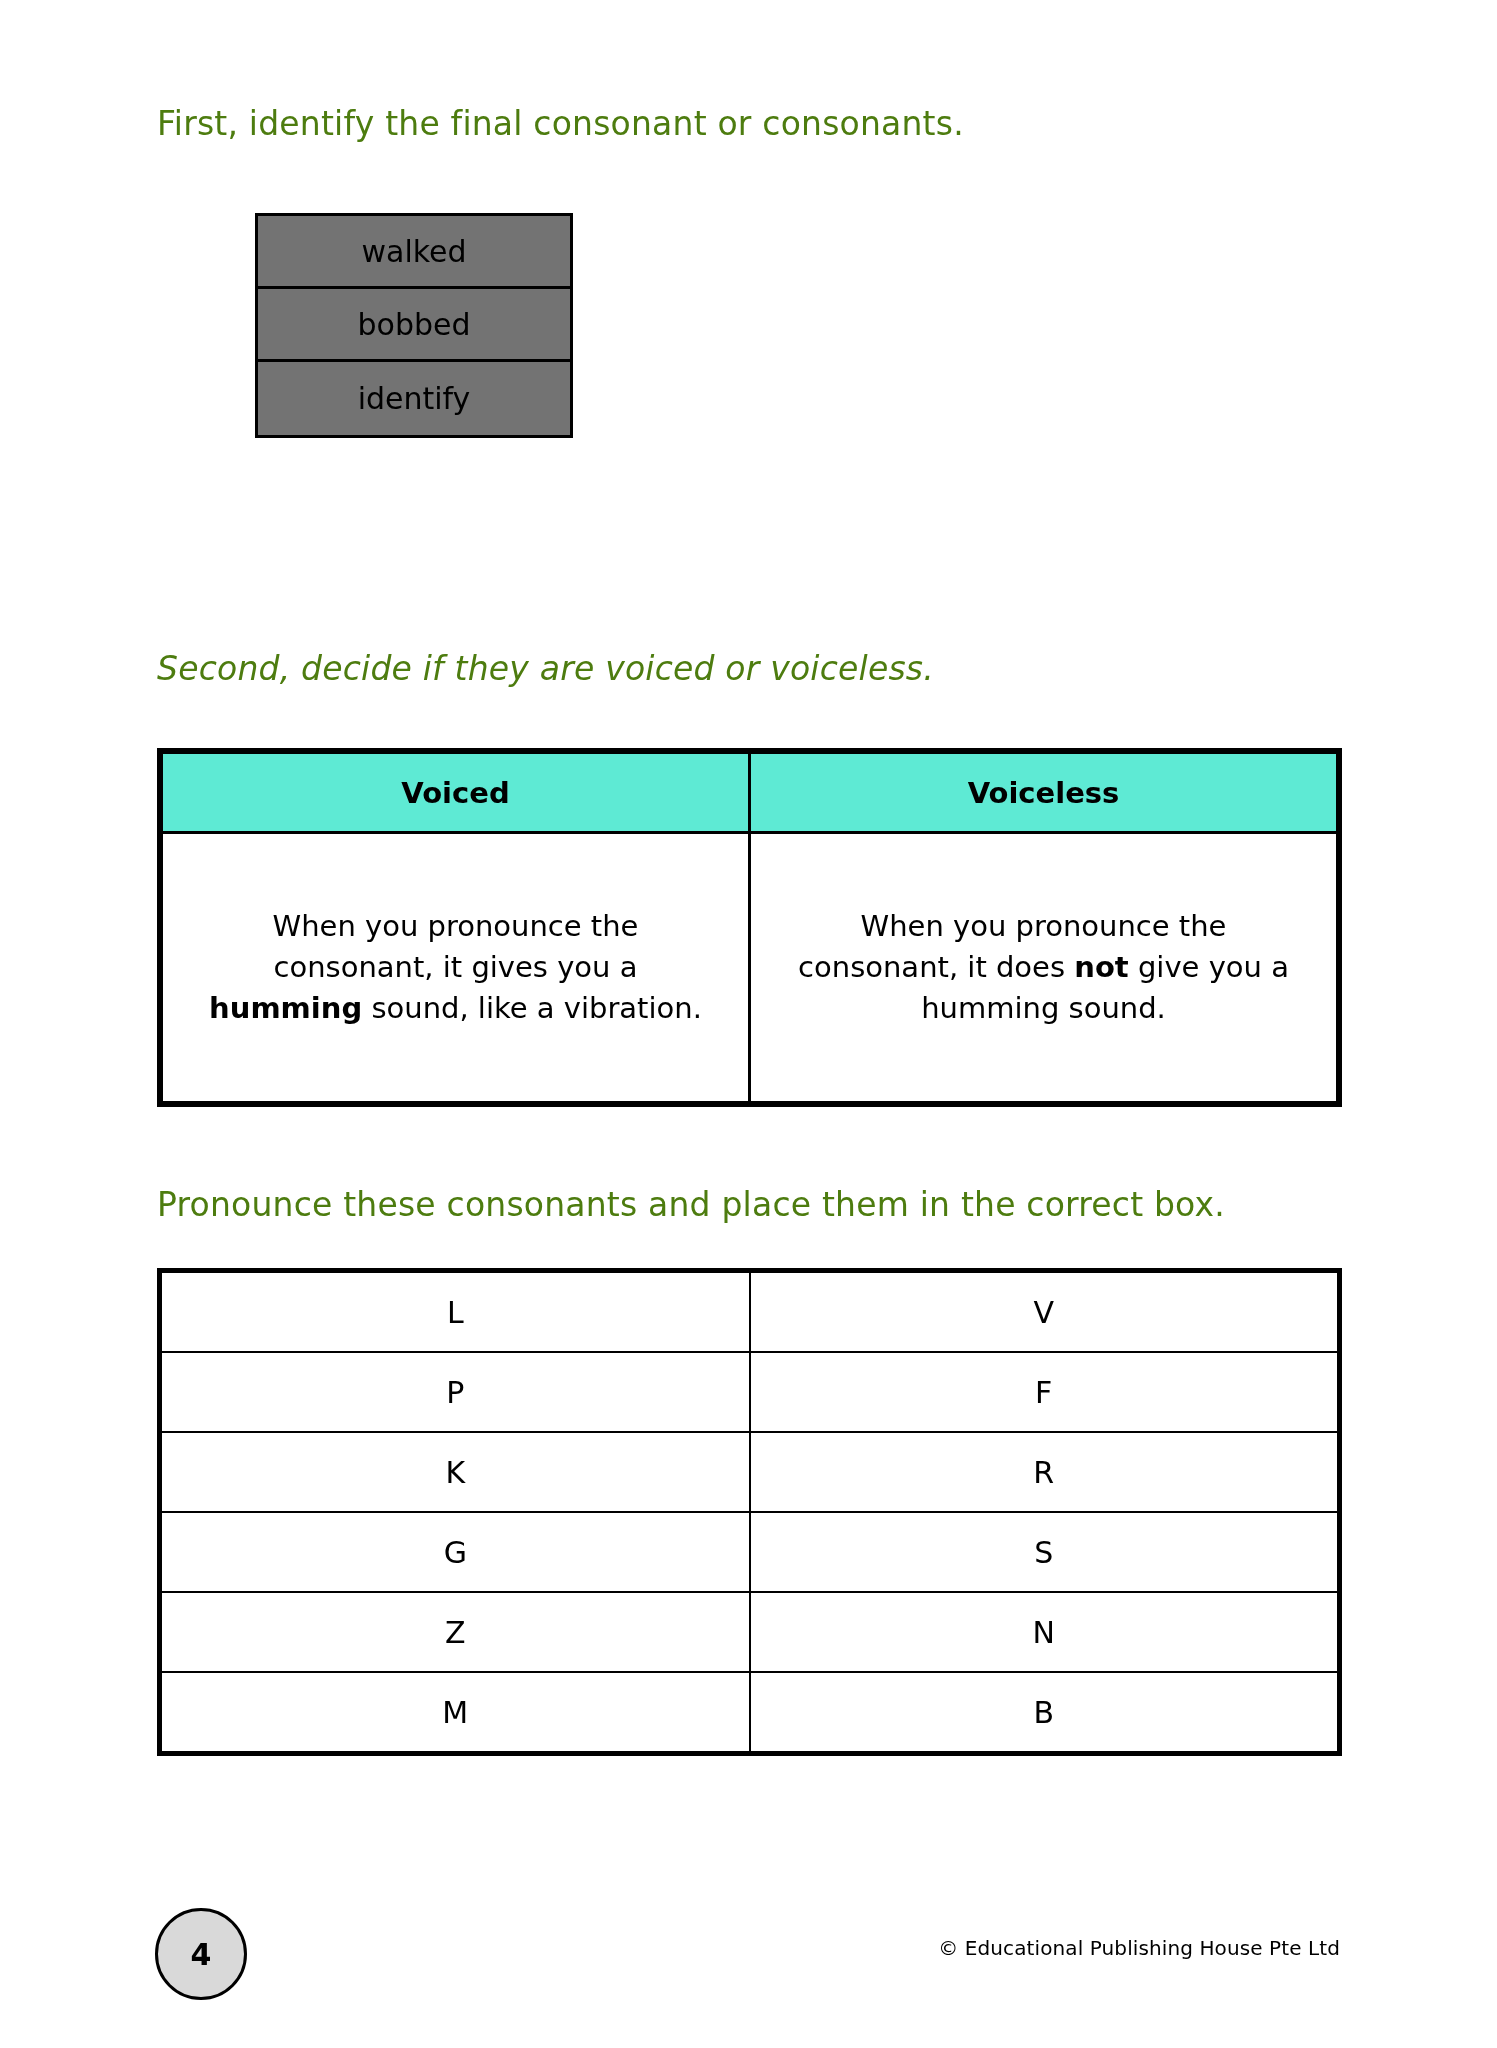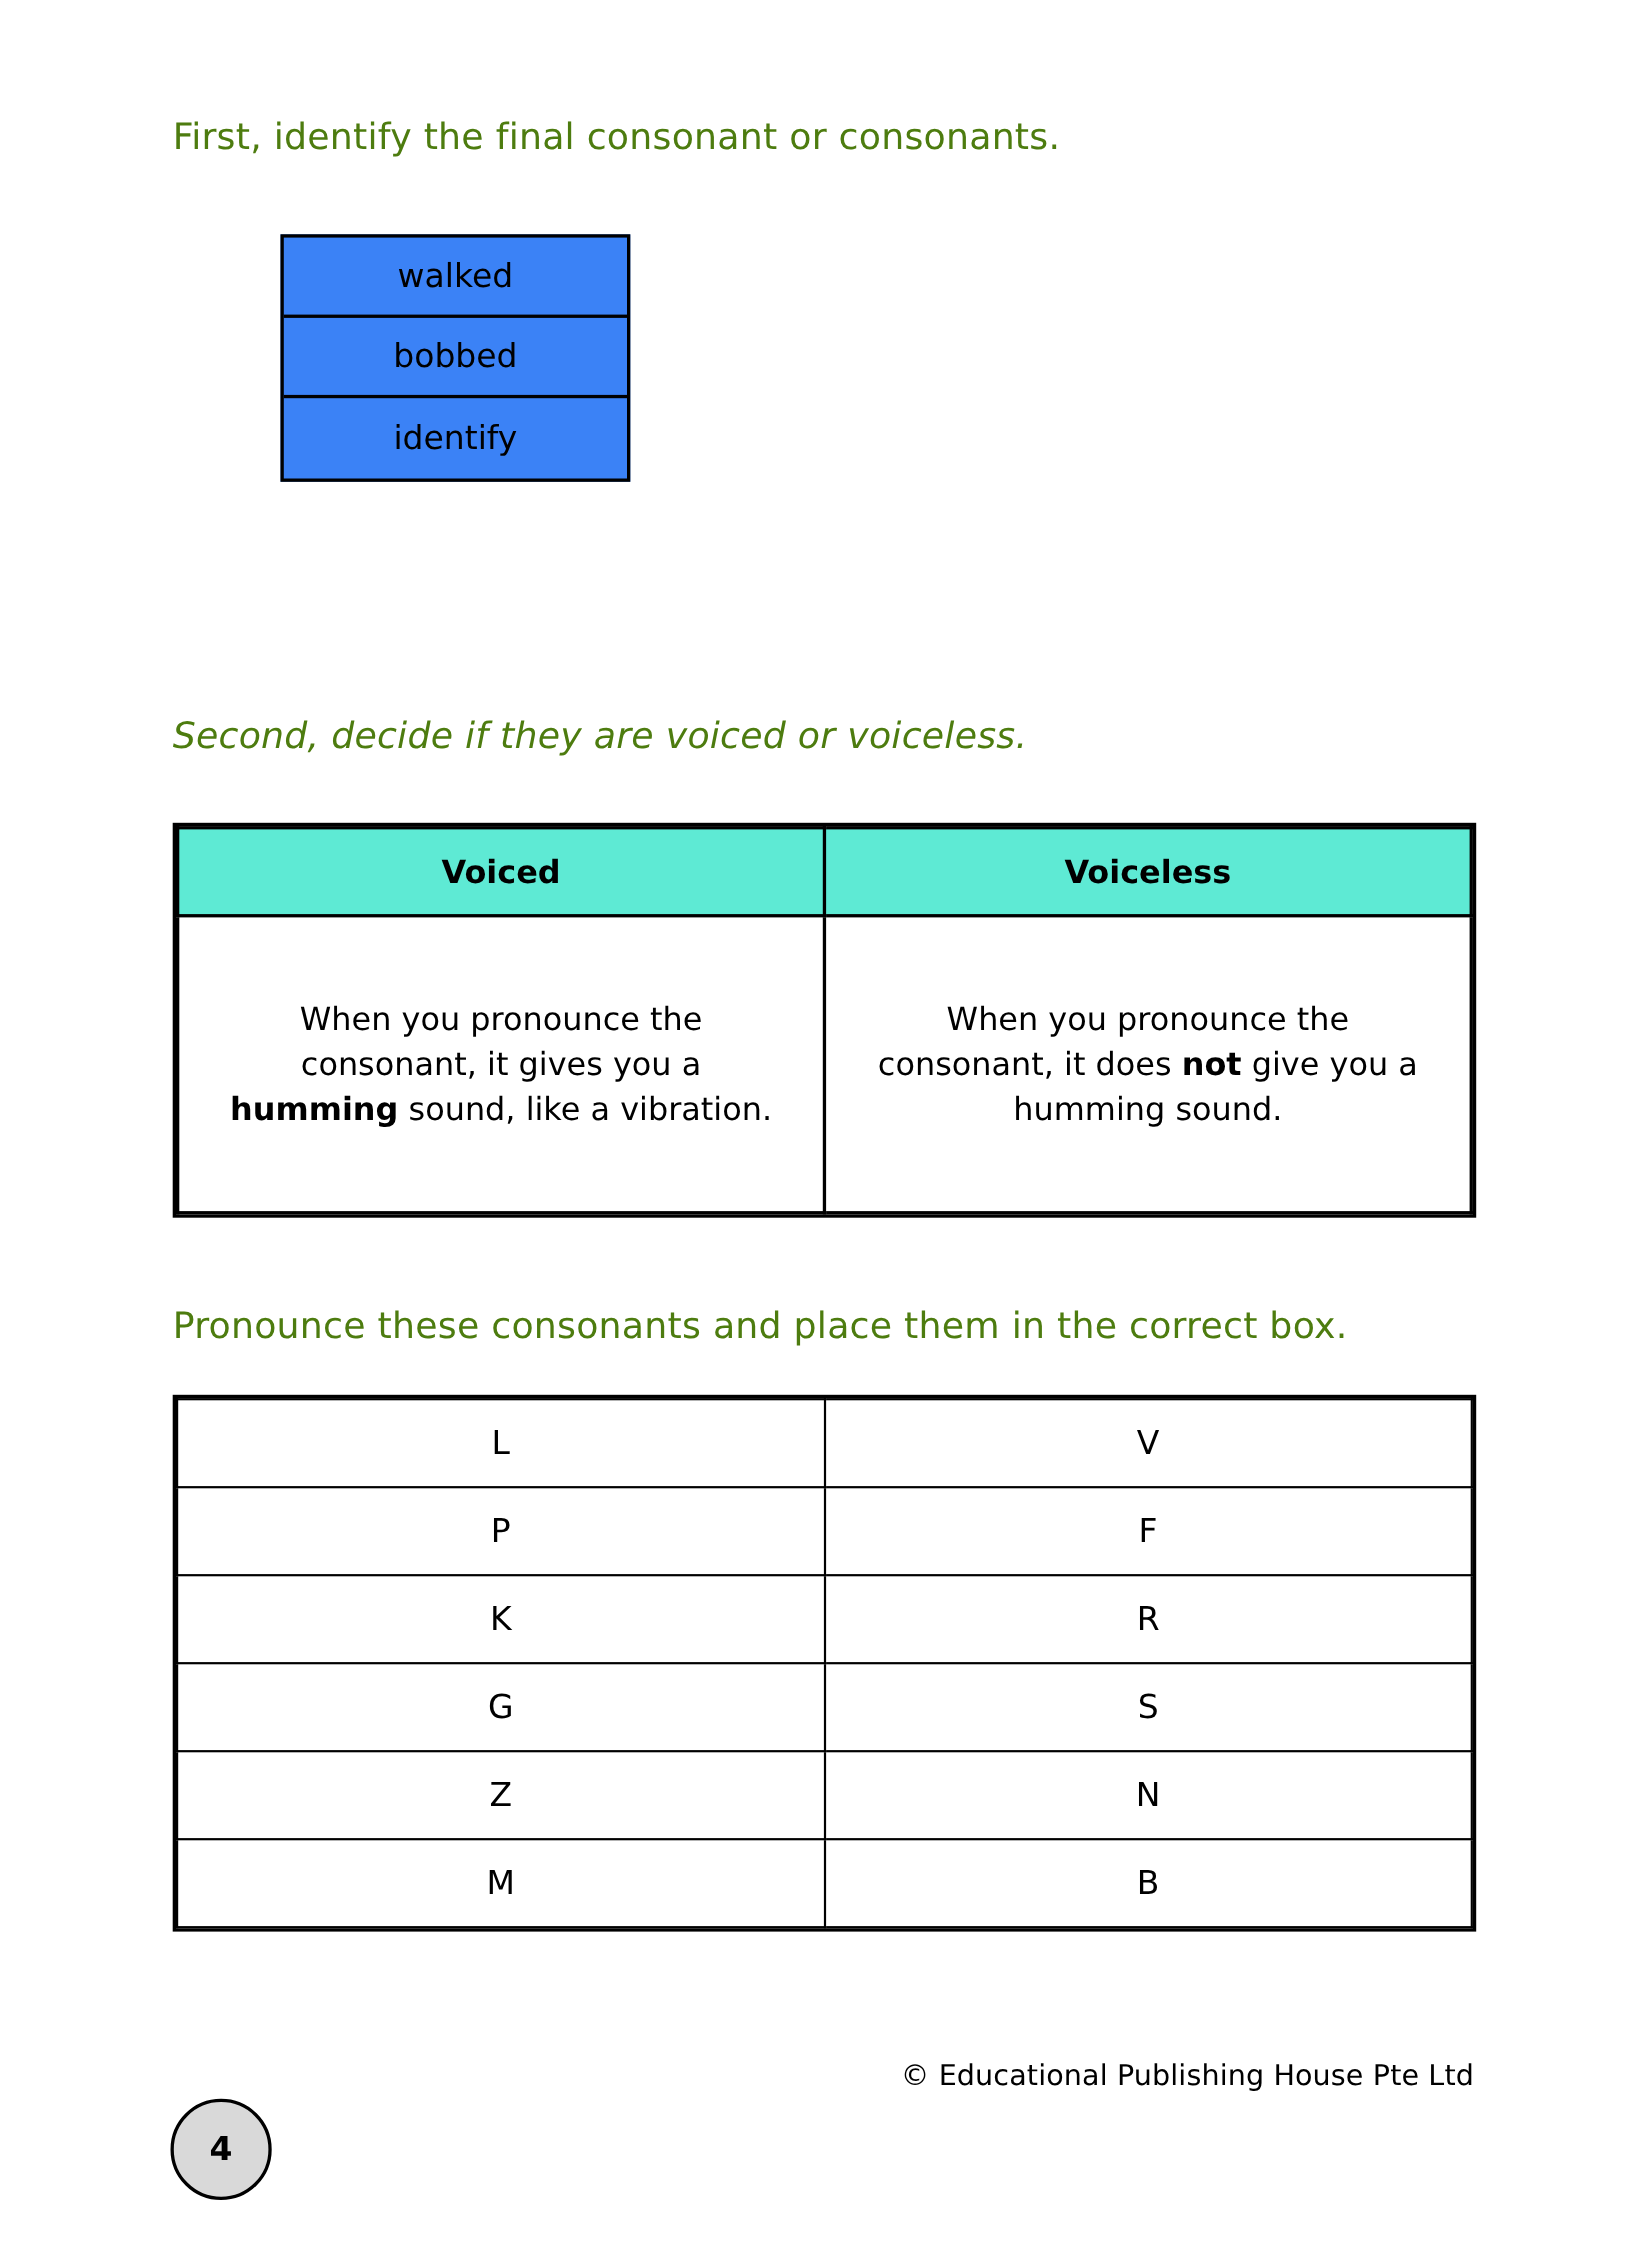--- a/index.html
+++ b/index.html
@@ -38,21 +38,21 @@
   #instr-3 { top: 1185px; }
 
   
   .wordlist {
     position: absolute;
     left: 255px;
     top: 213px;
     width: 318px;
     border: 3px solid #000;
     box-sizing: border-box;
-    background: #3b82f6;
+    background: #737373;
   }
   .wordlist .word-row {
     height: 73px;
     border-bottom: 3px solid #000;
     display: flex;
     align-items: center;
     justify-content: center;
     font-size: 30px;
     box-sizing: border-box;
   }
@@ -136,22 +136,22 @@
     display: flex;
     align-items: center;
     justify-content: center;
     font-size: 30px;
     font-weight: bold;
     box-sizing: border-box;
   }
   .copyright {
     position: absolute;
     right: 157px;
-    top: 1872px;
-    font-size: 26px;
+    top: 1936px;
+    font-size: 20px;
     letter-spacing: 0.1px;
     white-space: nowrap;
   }
 </style>
 </head>
 <body>
 
 <div class="page">
 
   <div class="instruction" id="instr-1">First, identify the final consonant or consonants.</div>

